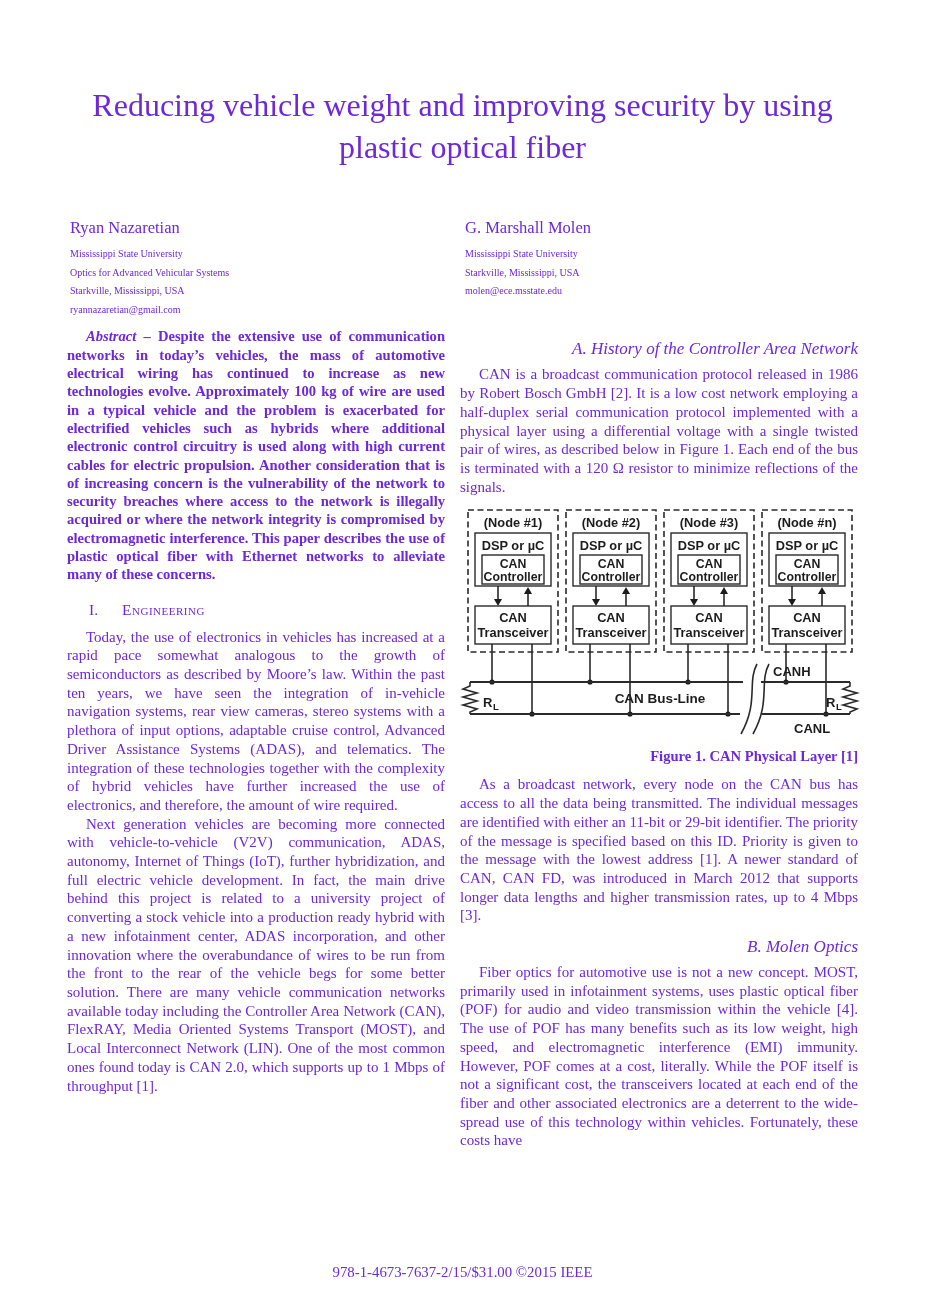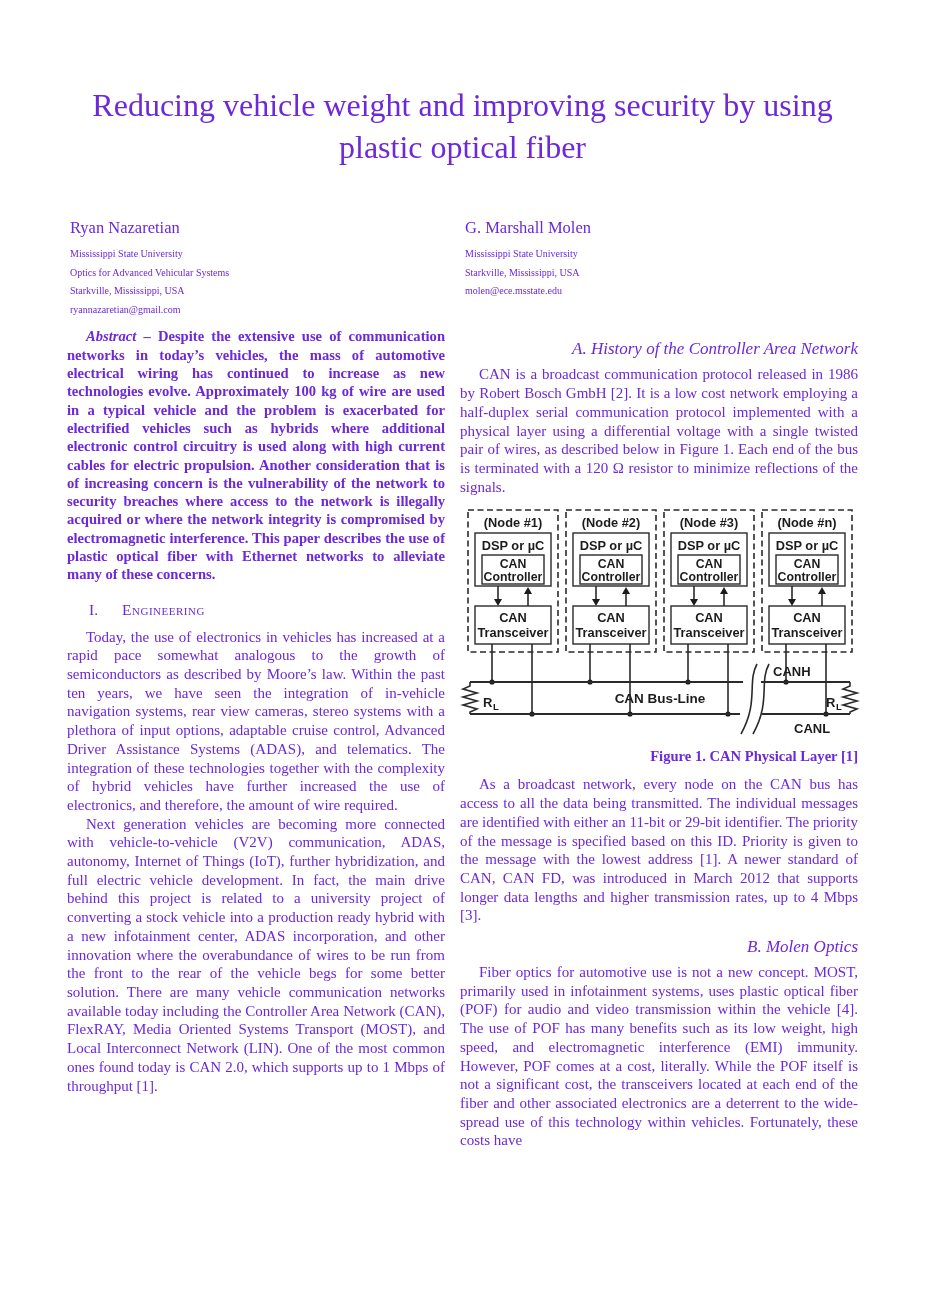--- a/index.html
+++ b/index.html
@@ -186,13 +186,14 @@
         </svg>
         <figcaption>Figure 1. CAN Physical Layer [1]</figcaption>
       </figure>
 
       <p class="body">As a broadcast network, every node on the CAN bus has access to all the data being transmitted. The individual messages are identified with either an 11-bit or 29-bit identifier. The priority of the message is specified based on this ID. Priority is given to the message with the lowest address [1]. A newer standard of CAN, CAN FD, was introduced in March 2012 that supports longer data lengths and higher transmission rates, up to 4 Mbps [3].</p>
       <h3 class="subsec">B.  Molen Optics</h3>
       <p class="body">Fiber optics for automotive use is not a new concept. MOST, primarily used in infotainment systems, uses plastic optical fiber (POF) for audio and video transmission within the vehicle [4]. The use of POF has many benefits such as its low weight, high speed, and electromagnetic interference (EMI) immunity. However, POF comes at a cost, literally. While the POF itself is not a significant cost, the transceivers located at each end of the fiber and other associated electronics are a deterrent to the wide-spread use of this technology within vehicles. Fortunately, these costs have</p>
     </div>
   </div>
 
+  <div class="footer">978-1-4673-7637-2/15/$31.00 ©2015 IEEE</div>
 </div>
 
 </body></html>

